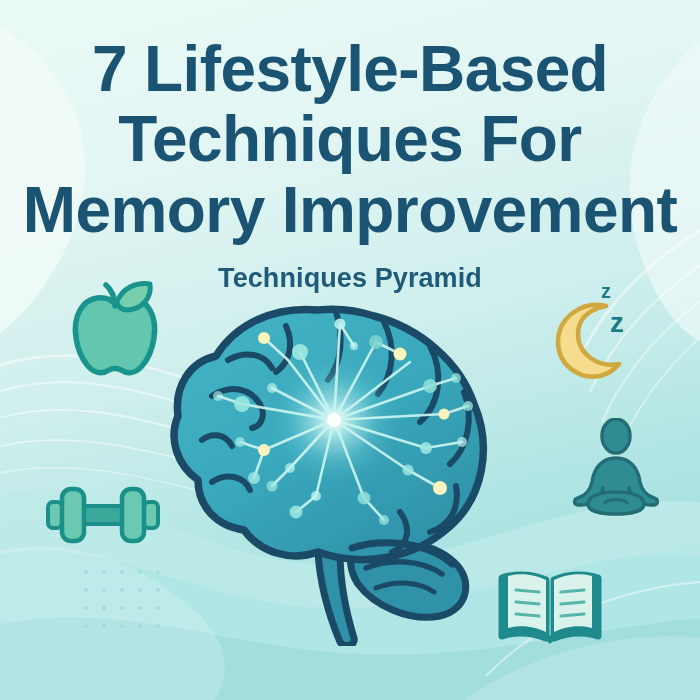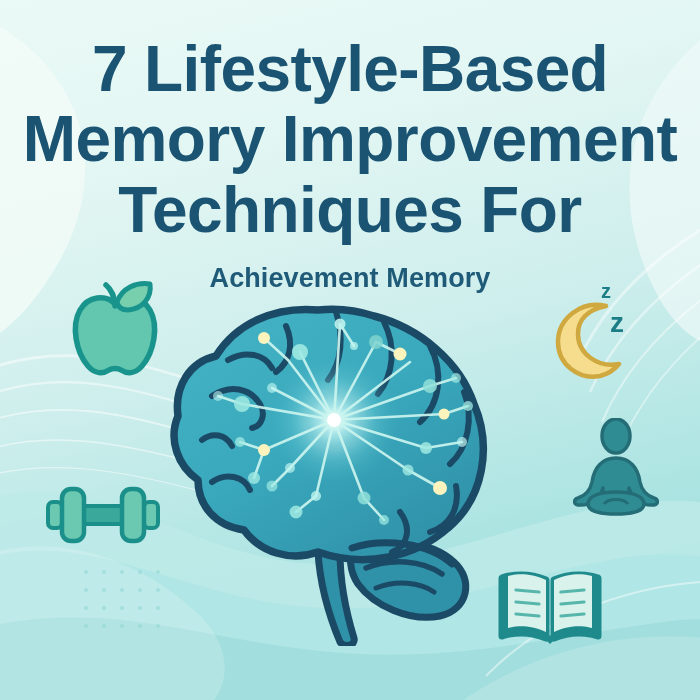--- a/index.html
+++ b/index.html
@@ -122,24 +122,24 @@
         <circle cx="104" cy="626" r="2"></circle>
         <circle cx="122" cy="626" r="2"></circle>
       <circle cx="140" cy="626" r="2"></circle>
         <circle cx="158" cy="626" r="2"></circle>
     </g>
   </svg>
 
   <div class="title-wrap">
     <h1 class="title">
       <span class="ln">7 Lifestyle-Based</span>
+      <span class="ln">Techniques For</span>
       <span class="ln">Memory Improvement</span>
-      <span class="ln">Techniques For</span>
     </h1>
-    <div class="subtitle">Achievement Memory</div>
+    <div class="subtitle">Techniques Pyramid</div>
   </div>
 
   <svg class="icon" id="apple-icon" viewBox="0 0 106 104">
     <path d="M53,26 C44,16 26,18 18,32 C9,48 14,74 26,88 C33,96 41,96 47,92 C50,90 56,90 59,92 C65,96 73,96 80,88 C92,74 97,48 88,32 C80,18 62,16 53,26 Z" fill="#63c6ae" stroke="#19948c" stroke-width="5.5" stroke-linejoin="round"></path>
     <path d="M53,28 C52,18 50,12 44,7" fill="none" stroke="#19948c" stroke-width="5.5" stroke-linecap="round"></path>
     <path d="M55,24 C60,10 74,4 88,6 C90,20 80,31 66,32 C60,32 56,29 55,24 Z" fill="#77cfae" stroke="#19948c" stroke-width="5" stroke-linejoin="round"></path>
   </svg>
 
   <svg class="icon" id="moon-icon" viewBox="0 0 108 106">
     <path d="M72,30 C48,24 24,42 24,66 C24,88 44,104 66,100 C74,98 80,94 85,88 C64,92 44,78 44,58 C44,45 52,34 72,30 Z" fill="#f6dd8d" stroke="#cfa83f" stroke-width="4.5" stroke-linejoin="round"></path>

